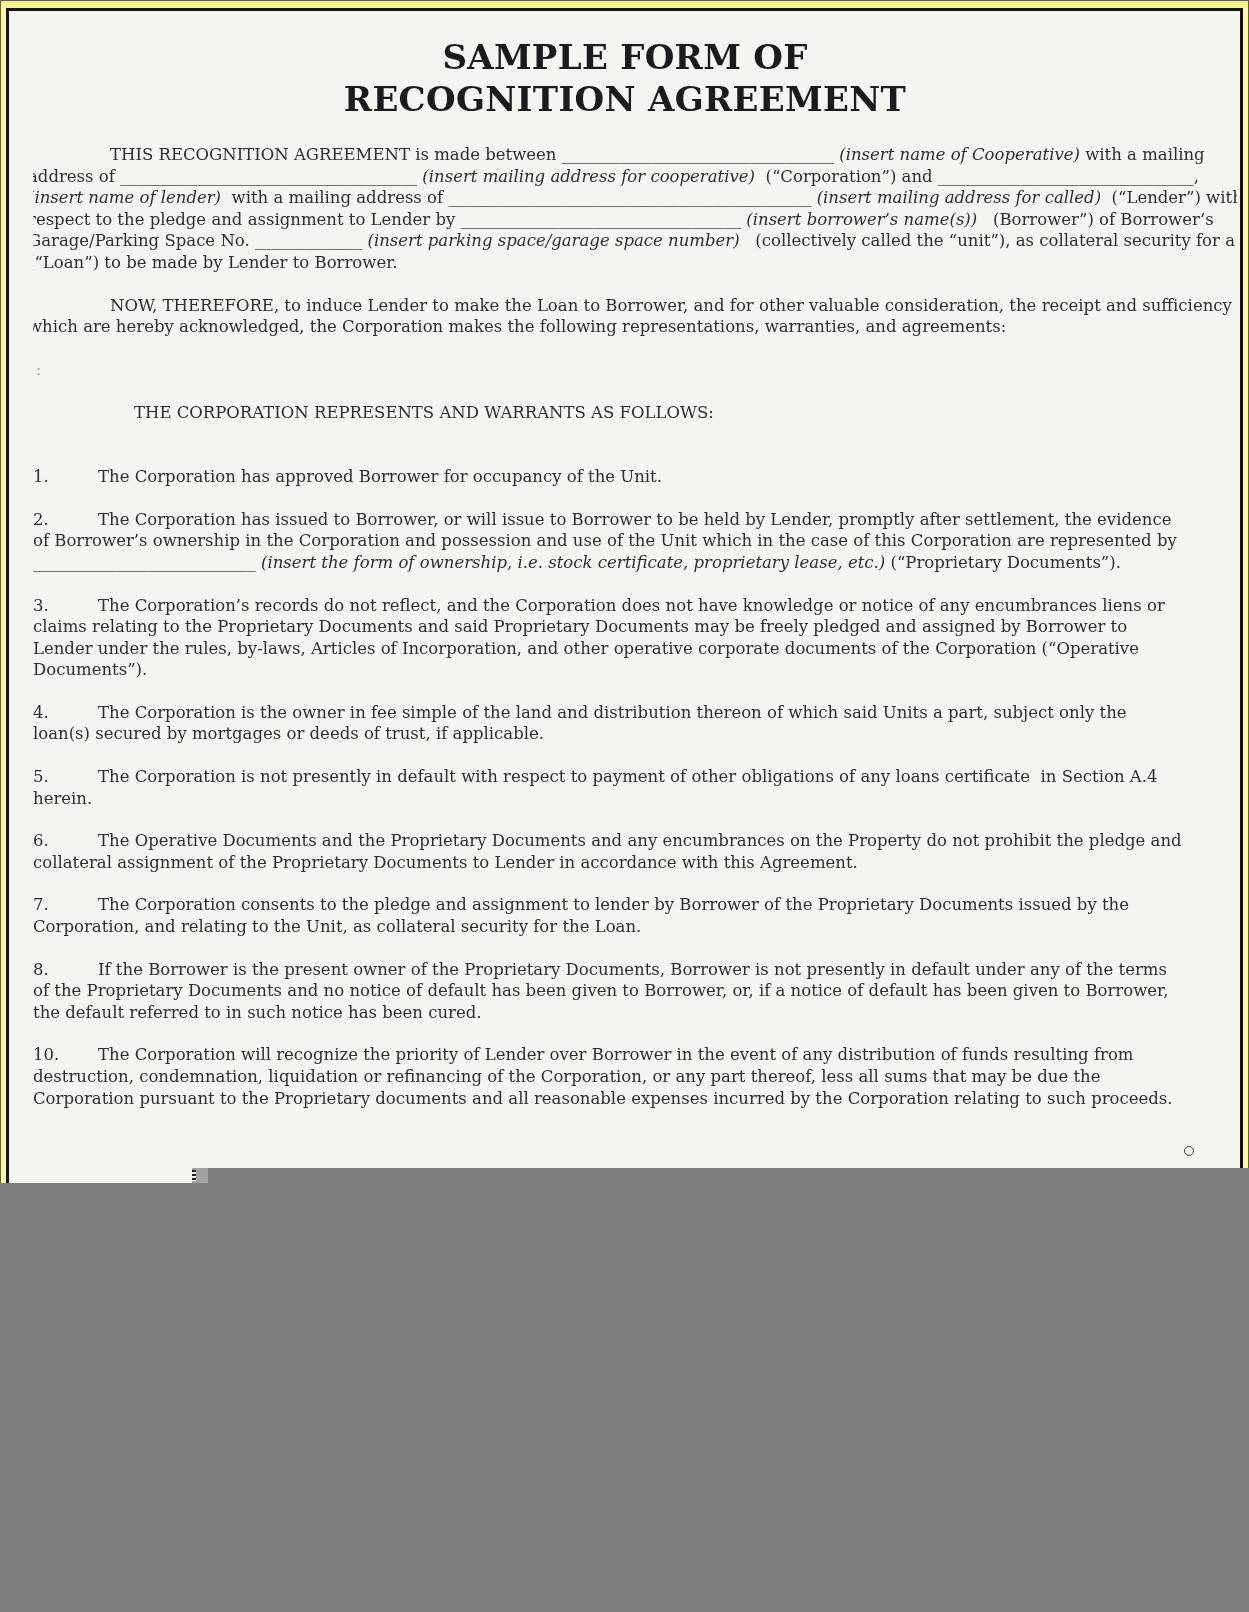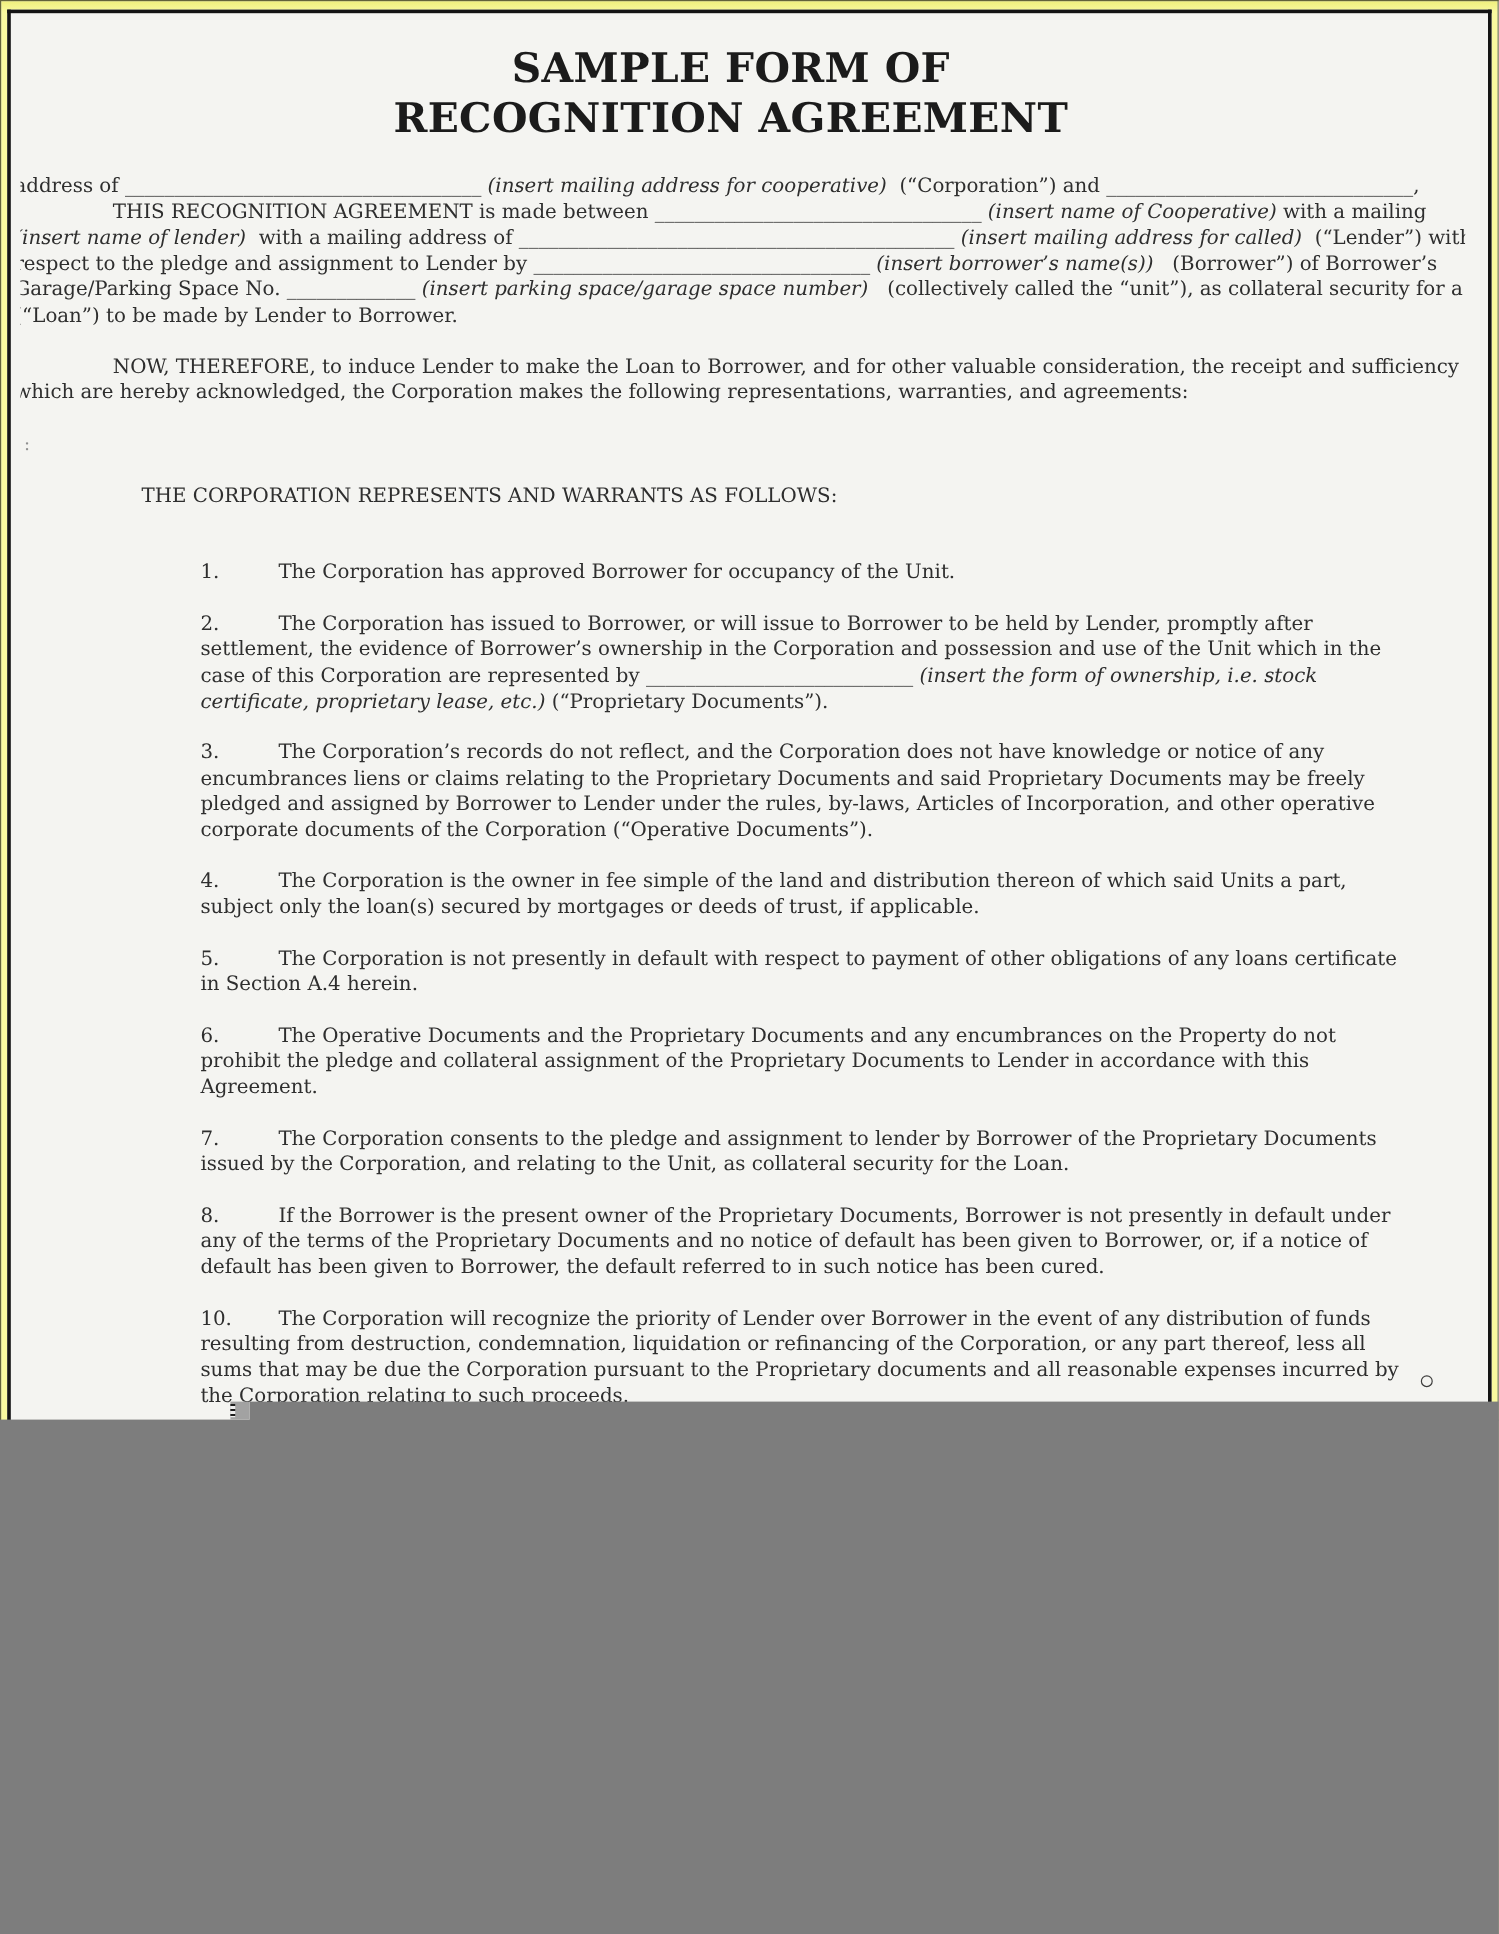--- a/index.html
+++ b/index.html
@@ -16,21 +16,21 @@
     box-sizing:border-box; z-index:0;
   }
   
   .page {
     position:absolute; left:6px; top:8px; width:1237px; height:1604px;
     background:#f4f4f1; border:3px solid #141414; border-bottom:none;
     box-sizing:border-box; z-index:1;
   }
   
   .content {
-    position:absolute; left:17px; top:11px; width:1204px; height:1300px;
+    position:absolute; left:33px; top:11px; width:1204px; height:1300px;
     overflow:hidden; z-index:2; color:#2e2e2e;
   }
   .doc-title {
     margin-top:25px; text-align:center; transform:translateX(-10px);
     font-weight:bold; font-size:34px; line-height:42px; color:#1b1b1b;
     letter-spacing:0.3px;
   }
   .para { margin-top:24px; margin-bottom:0; font-size:16.5px; line-height:21.6px; }
   .line { white-space:pre; }
   .line.indent { padding-left:77px; }
@@ -38,21 +38,21 @@
   .it { font-style:italic; }
   .gap { height:21px; }
   .sec-heading {
     position:relative; font-size:16.5px; line-height:21.6px; padding-left:80px;
     white-space:pre;
   }
   .sec-heading .remnant {
     position:absolute; left:3px; top:1px; color:#8f8f8f; font-size:15px;
   }
   .items { margin-top:21px; }
-  .item { margin-left:150px; margin-bottom:21px; font-size:16.5px; line-height:21.6px; padding-right:52px; }
+  .item { margin-bottom:21px; font-size:16.5px; line-height:21.6px; padding-right:52px; }
   .item .num { display:inline-block; width:65px; }
   .item .body-text { white-space:pre-wrap; }
   
   .gray-strip {
     position:absolute; left:208px; top:1168px; width:1041px; height:16px;
     background:#7d7d7d; z-index:5;
   }
   .gray-bottom {
     position:absolute; left:0; top:1183px; width:1249px; height:429px;
     background:#7d7d7d; z-index:5;
@@ -77,22 +77,22 @@
 <div class="frame"></div>
 <div class="page"></div>
 
 <div class="content">
   <div class="doc-title">
     <div>SAMPLE FORM OF</div>
     <div>RECOGNITION AGREEMENT</div>
   </div>
 
   <div class="para" id="intro">
+      <div class="line indent"><span class="pl">THIS RECOGNITION AGREEMENT is made between </span><span class="pl">_________________________________</span><span class="pl"> </span><span class="it">(insert name of Cooperative)</span><span class="pl"> with a mailing</span></div>
       <div class="line cut"><span class="pl">address of </span><span class="pl">____________________________________</span><span class="pl"> </span><span class="it">(insert mailing address for cooperative)</span><span class="pl">  (“Corporation”) and </span><span class="pl">_______________________________</span><span class="pl">,</span></div>
-      <div class="line indent"><span class="pl">THIS RECOGNITION AGREEMENT is made between </span><span class="pl">_________________________________</span><span class="pl"> </span><span class="it">(insert name of Cooperative)</span><span class="pl"> with a mailing</span></div>
       <div class="line cut"><span class="it">(insert name of lender)</span><span class="pl">  with a mailing address of </span><span class="pl">____________________________________________</span><span class="pl"> </span><span class="it">(insert mailing address for called)</span><span class="pl">  (“Lender”) with</span></div>
       <div class="line cut"><span class="pl">respect to the pledge and assignment to Lender by </span><span class="pl">__________________________________</span><span class="pl"> </span><span class="it">(insert borrower’s name(s))</span><span class="pl">   (Borrower”) of Borrower’s</span></div>
       <div class="line cut"><span class="pl">Garage/Parking Space No. </span><span class="pl">_____________</span><span class="pl"> </span><span class="it">(insert parking space/garage space number)</span><span class="pl">   (collectively called the “unit”), as collateral security for a loan</span></div>
       <div class="line cut"><span class="pl">(“Loan”) to be made by Lender to Borrower.</span></div>
     </div>
 
   <div class="gap"></div>
 
   <div class="para" id="therefore" style="margin-top:0;">
       <div class="line indent"><span class="pl">NOW, THEREFORE, to induce Lender to make the Loan to Borrower, and for other valuable consideration, the receipt and sufficiency of</span></div>

